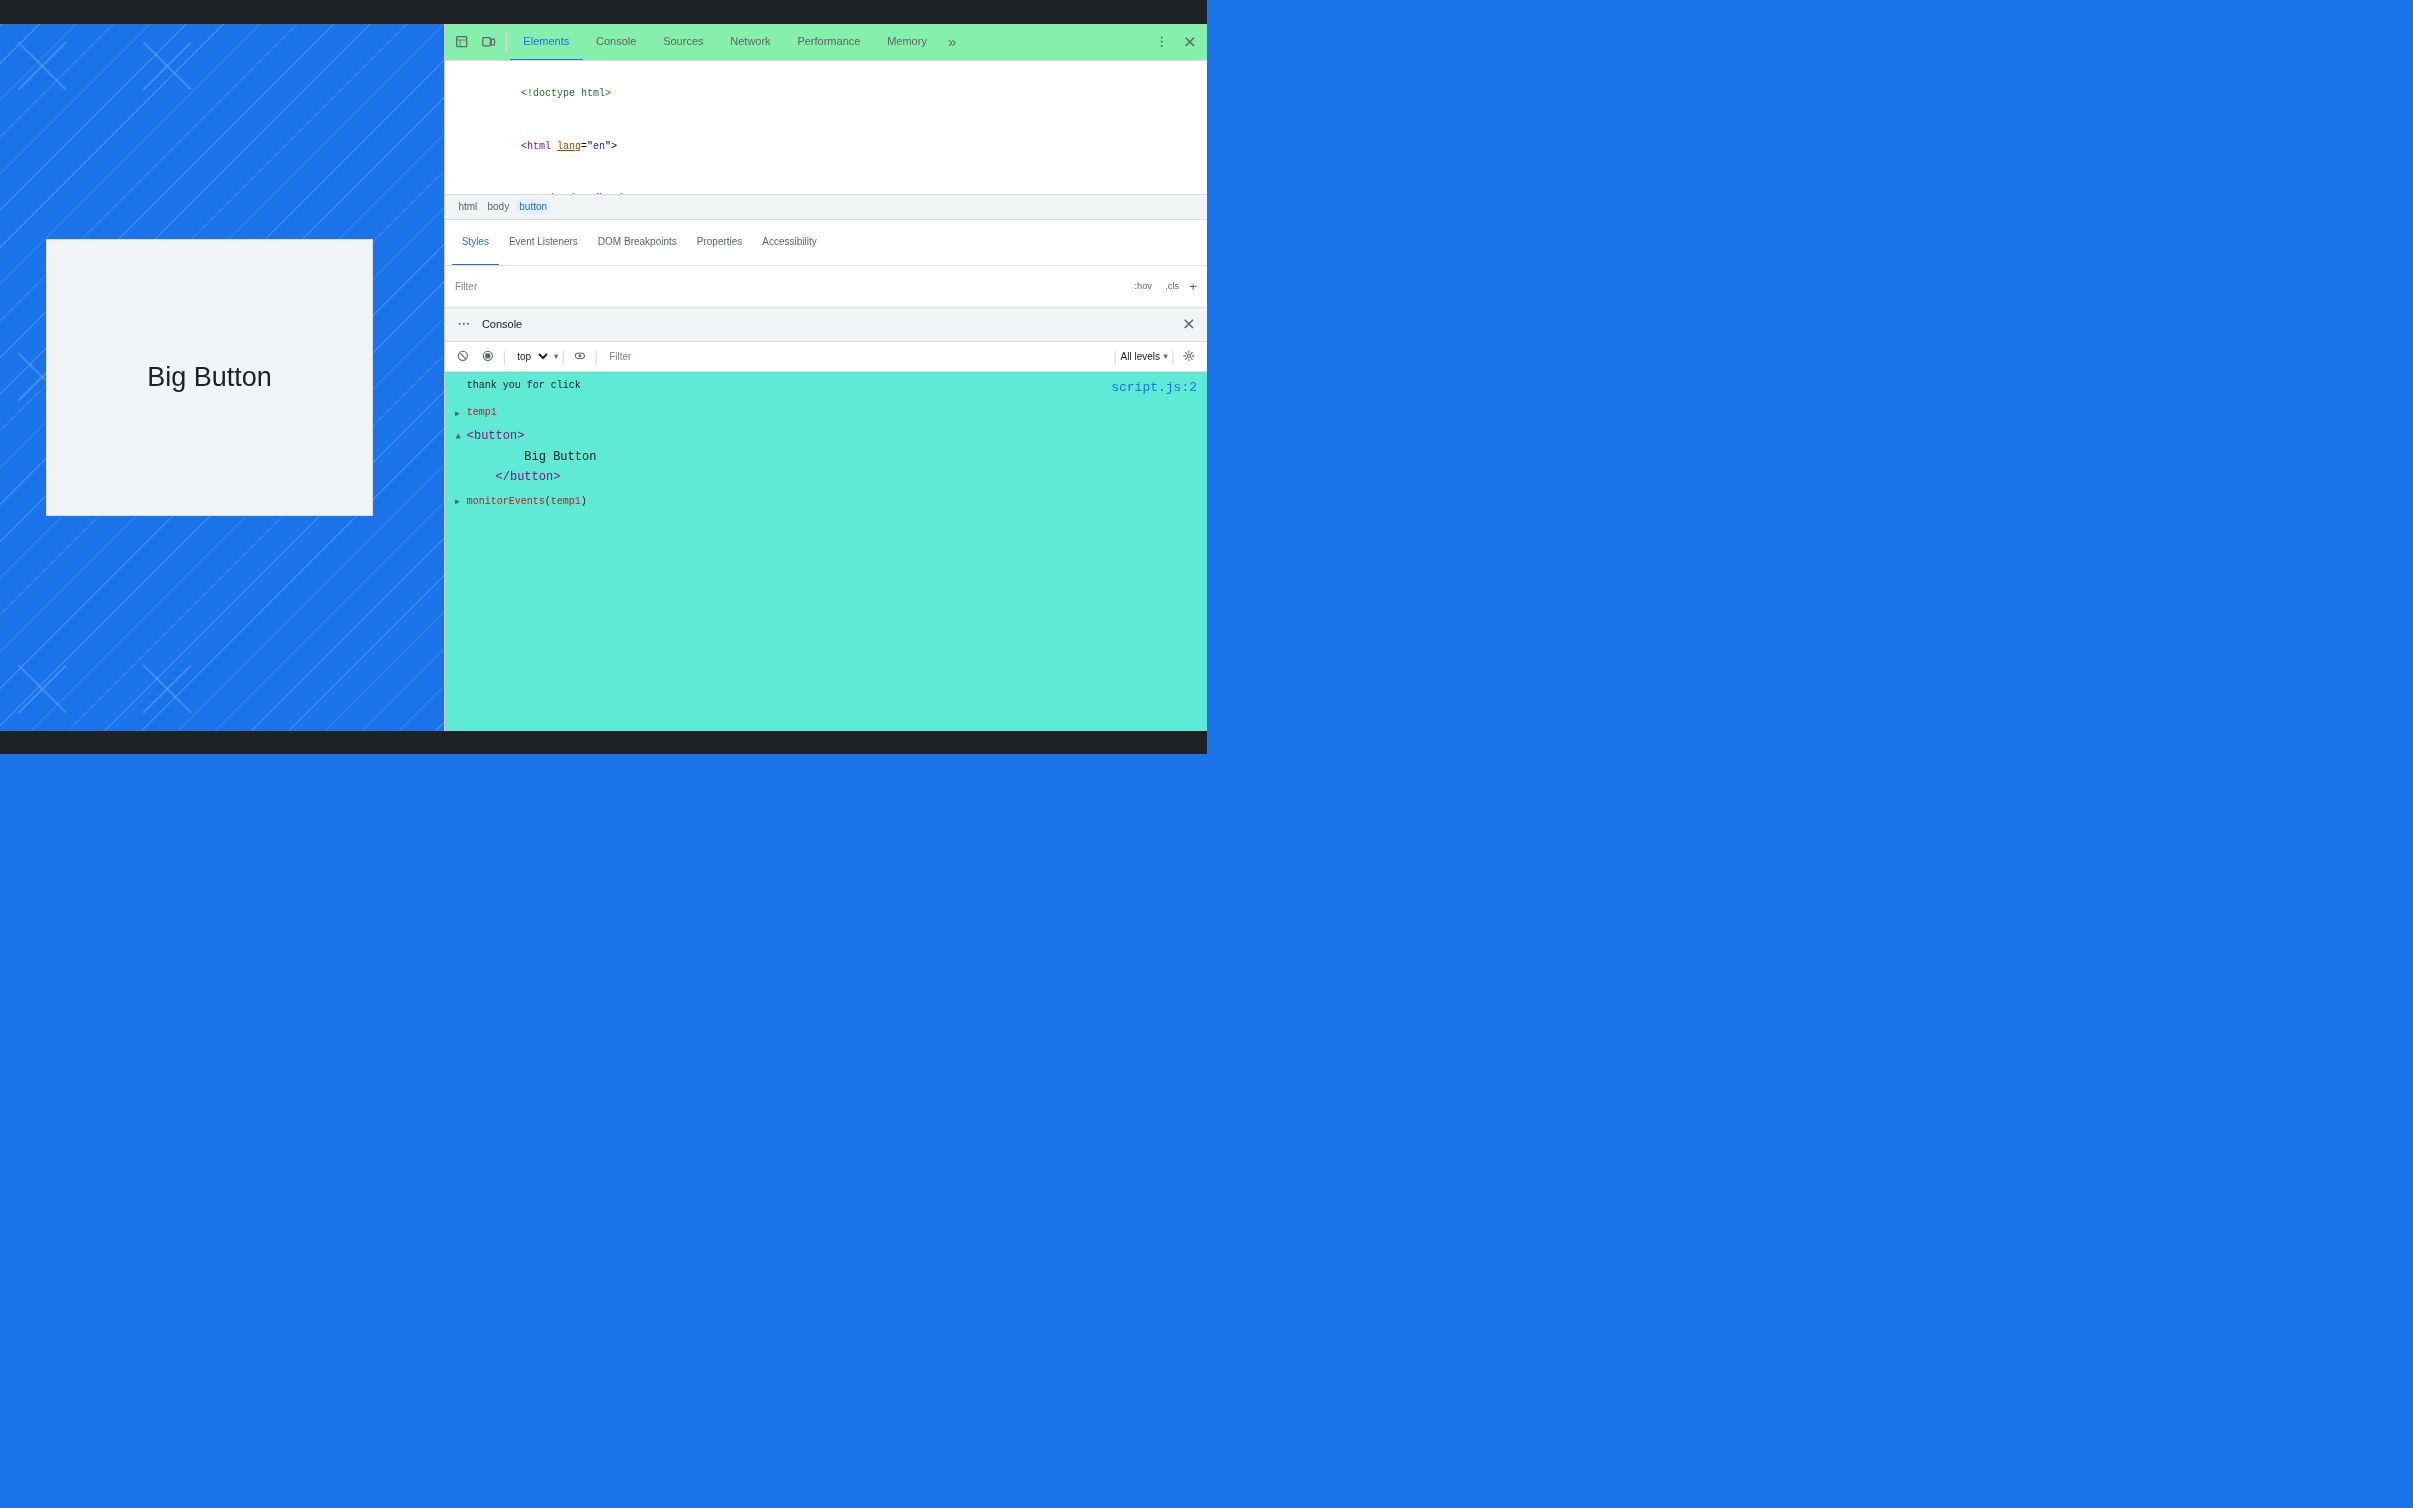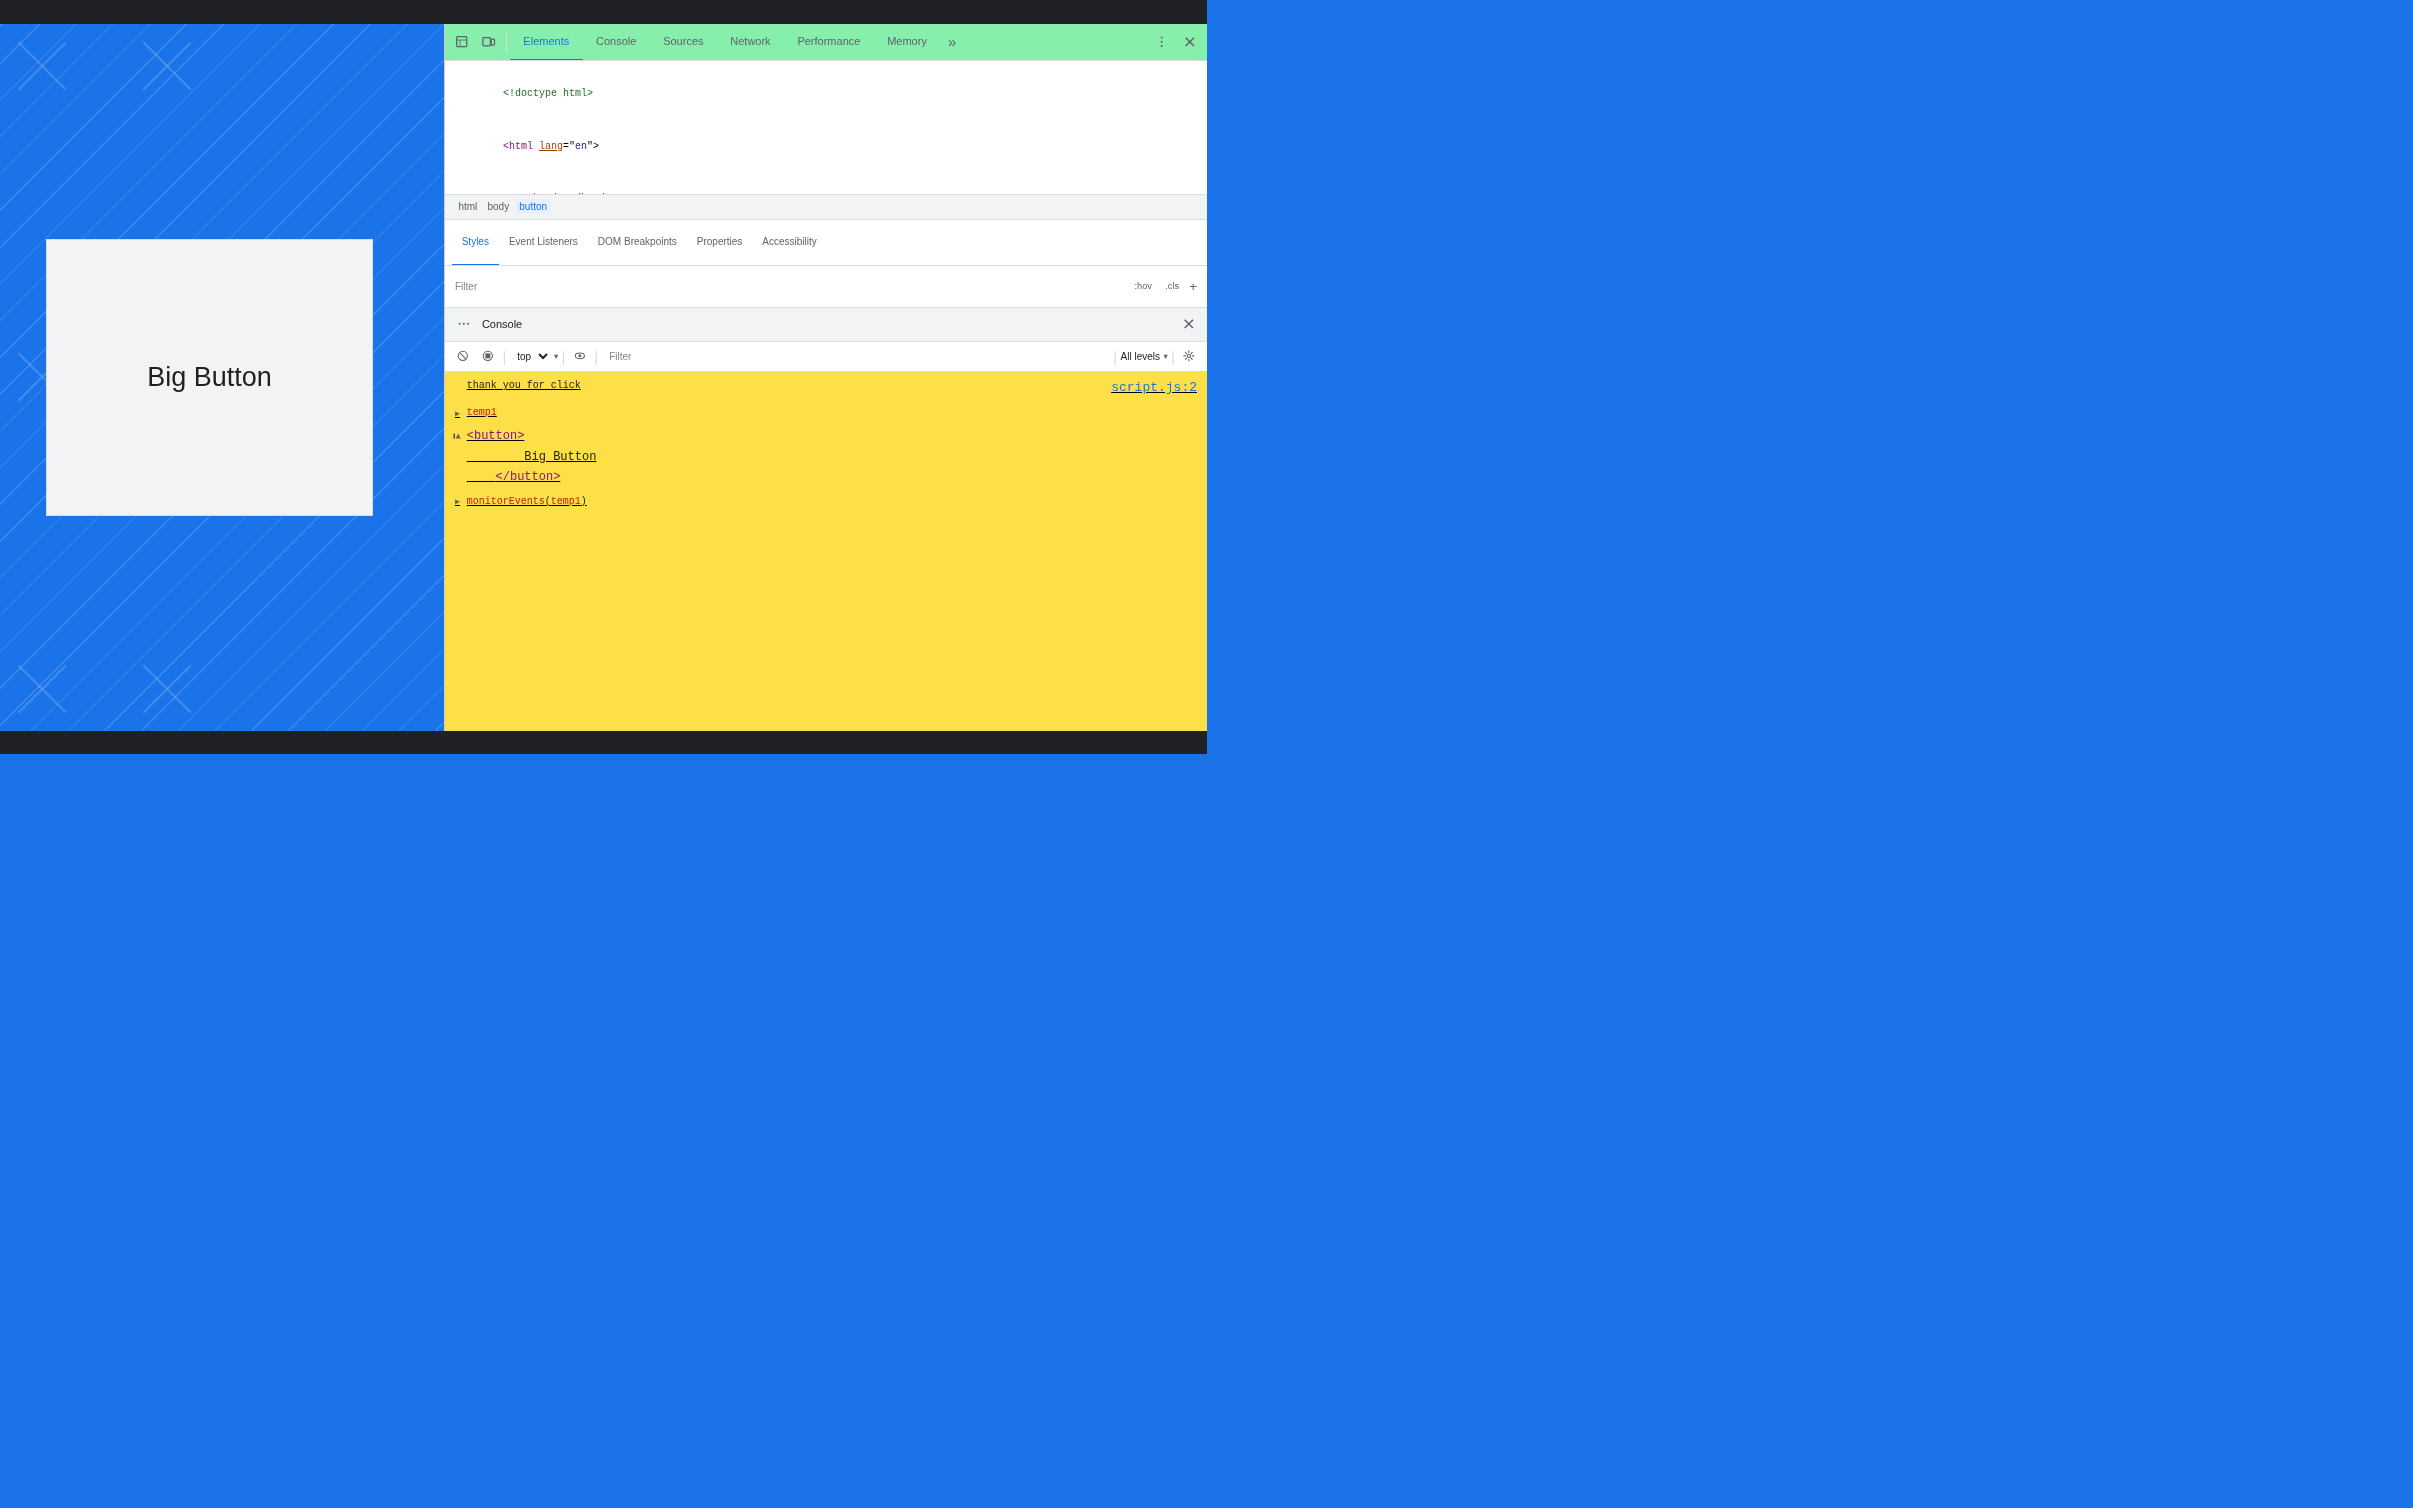--- a/index.html
+++ b/index.html
@@ -187,20 +187,21 @@
       padding: 6.7px 0;
       font-family: 'Courier New', monospace;
       font-size: 10px;
       line-height: 1.7;
     }
 
     .html-line {
       padding: 0.8px 10px;
       white-space: pre;
       cursor: pointer;
+      margin-left: 18px;
     }
 
     .tag-name { color: #881280; }
     .tag-bracket { color: #881280; }
     .attr-name { color: #994500; text-decoration: underline; }
     .attr-value { color: #1a1aa6; }
     .comment { color: #236e25; }
 
     
     .breadcrumb-bar {
@@ -405,23 +406,22 @@
 
     .separator-pipe {
       color: #dadce0;
       font-size: 15px;
     }
 
     
     .console-output {
       flex: 1;
       overflow-y: auto;
-      background: #fde047;
+      background: #5eead4;
       padding: 3.4px 0;
-      text-decoration: underline;
     }
 
     .console-line {
       padding: 2.5px 10px;
       font-family: 'Courier New', monospace;
       font-size: 10px;
       line-height: 1.7;
       display: flex;
       align-items: flex-start;
       gap: 6.7px;

